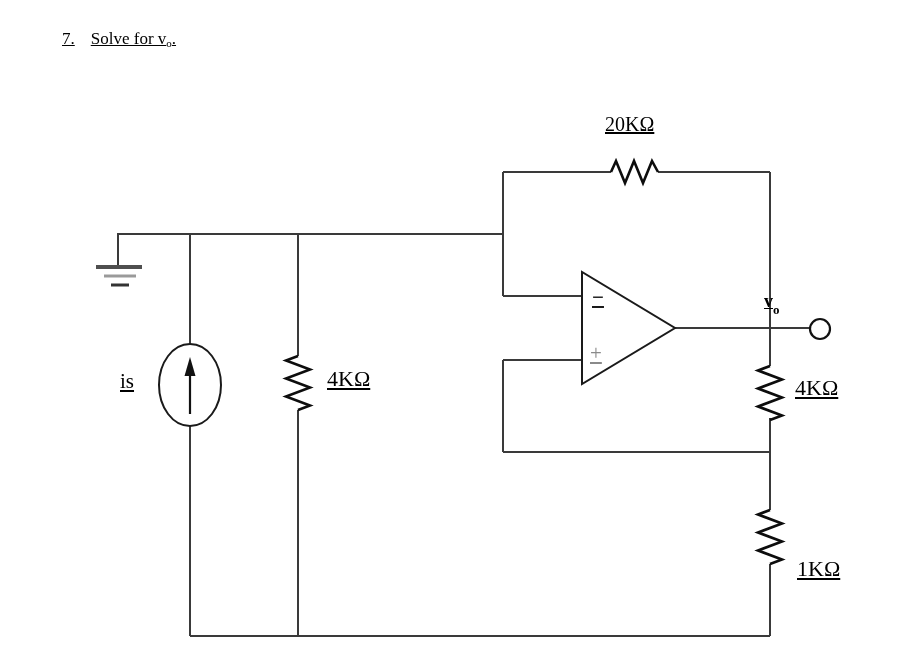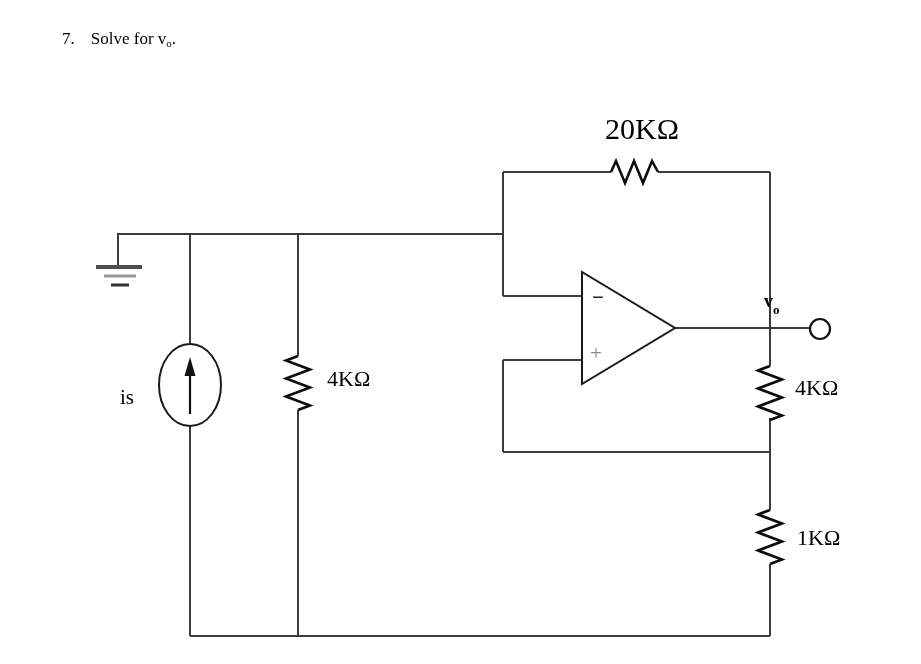--- a/index.html
+++ b/index.html
@@ -19,36 +19,37 @@
   .circuit-svg {
     position: absolute;
     left: 0;
     top: 0;
   }
   .lbl {
     position: absolute;
     white-space: nowrap;
     color: #000000;
     line-height: 1;
+    text-decoration: underline;
   }
   .title {
     left: 62px;
     top: 30px;
     font-size: 17px;
   }
   .title .gap { margin-left: 16px; }
   .subsc {
     font-size: 11px;
     vertical-align: -3px;
   }
-  .lbl-20k   { left: 605px; top: 114px; font-size: 30px; }
-  .lbl-is    { left: 120px; top: 371px; font-size: 21px; margin-top: 16px; }
+  .lbl-20k   { left: 605px; top: 114px; font-size: 20px; }
+  .lbl-is    { left: 120px; top: 371px; font-size: 21px; }
   .lbl-4k-l  { left: 327px; top: 368px; font-size: 22px; }
   .lbl-4k-r  { left: 795px; top: 377px; font-size: 22px; }
-  .lbl-1k    { left: 797px; top: 527px; font-size: 22px; }
+  .lbl-1k    { left: 797px; top: 558px; font-size: 22px; }
   .lbl-vo    { left: 764px; top: 292px; font-size: 18px; font-weight: bold; }
   .lbl-vo .subsc { font-size: 13px; vertical-align: -7px; font-weight: bold; }
   .lbl-minus { left: 592px; top: 287px; font-size: 21px; font-weight: bold; color: #1a1a1a; }
   .lbl-plus  { left: 590px; top: 343px; font-size: 21px; color: #8a8a8a; }
 </style>
 </head>
 <body>
 
 <div class="canvas">
 

